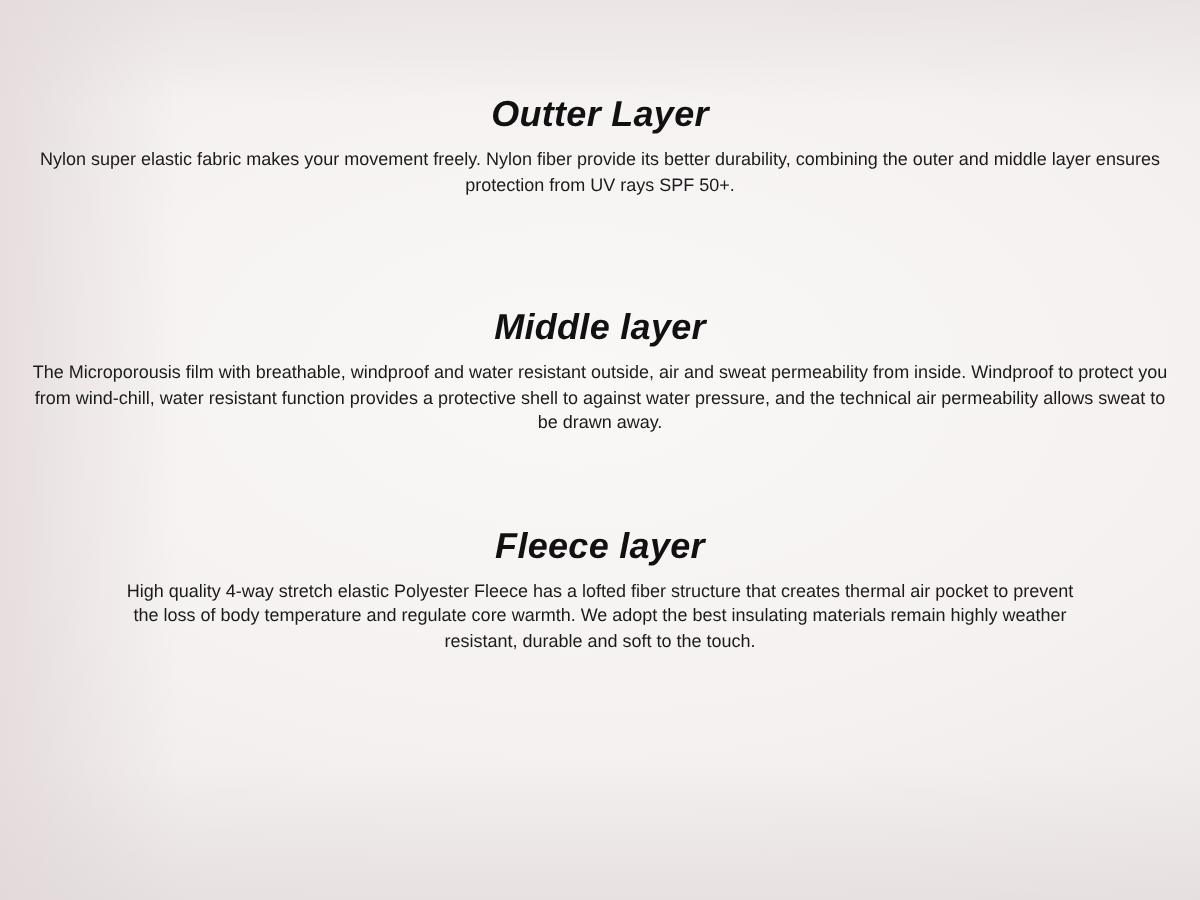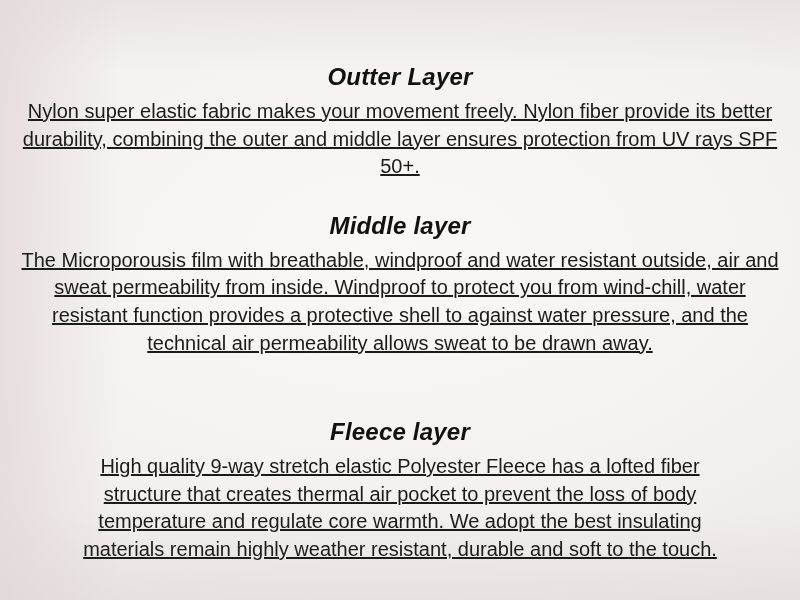--- a/index.html
+++ b/index.html
@@ -56,30 +56,29 @@
   .section-title {
     font-weight: bold;
     font-style: italic;
     font-size: 24px;
     letter-spacing: 0.2px;
     color: #111111;
     margin: 0 0 6px 0;
     line-height: 1.25;
   }
   .section-body {
-    font-size: 20px;
+    font-size: 12px;
     line-height: 1.38;
     color: #1b1b1b;
     margin: 0 auto;
-    text-decoration: underline;
   }
   .s-outer { margin-top: 0; }
   .s-outer .section-body { max-width: 780px; }
 
-  .s-middle { margin-top: 30px; }
+  .s-middle { margin-top: 73px; }
   .s-middle .section-body { max-width: 770px; }
 
   .s-inner { margin-top: 60px; }
   .s-inner .section-body { max-width: 640px; }
 </style>
 </head>
 <body>
 
 <div class="page">
   <div class="paper-tint-left"></div>
@@ -93,17 +92,17 @@
       <p class="section-body">Nylon super elastic fabric makes your movement freely. Nylon fiber provide its better durability, combining the outer and middle layer ensures protection from UV rays SPF 50+.</p>
     </div>
 
     <div class="section s-middle">
       <h2 class="section-title">Middle layer</h2>
       <p class="section-body">The Microporousis film with breathable, windproof and water resistant outside, air and sweat permeability from inside. Windproof to protect you from wind-chill, water resistant function provides a protective shell to against water pressure, and the technical air permeability allows sweat to be drawn away.</p>
     </div>
 
     <div class="section s-inner">
       <h2 class="section-title">Fleece layer</h2>
-      <p class="section-body">High quality 9-way stretch elastic Polyester Fleece has a lofted fiber structure that creates thermal air pocket to prevent the loss of body temperature and regulate core warmth. We adopt the best insulating materials remain highly weather resistant, durable and soft to the touch.</p>
+      <p class="section-body">High quality 4-way stretch elastic Polyester Fleece has a lofted fiber structure that creates thermal air pocket to prevent the loss of body temperature and regulate core warmth. We adopt the best insulating materials remain highly weather resistant, durable and soft to the touch.</p>
     </div>
 
   </div>
 </div>
 
 </body></html>

